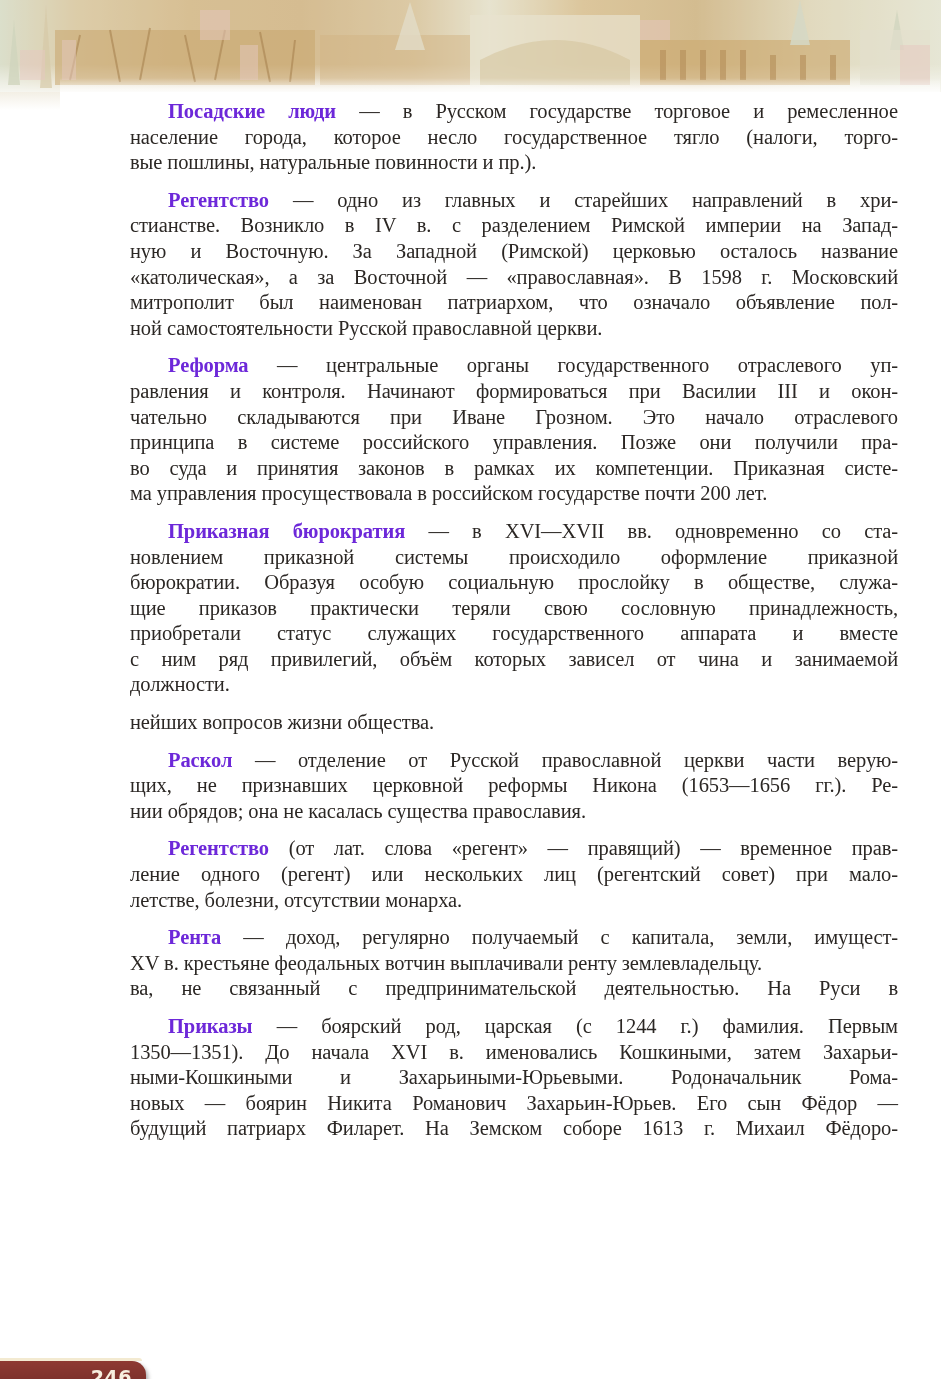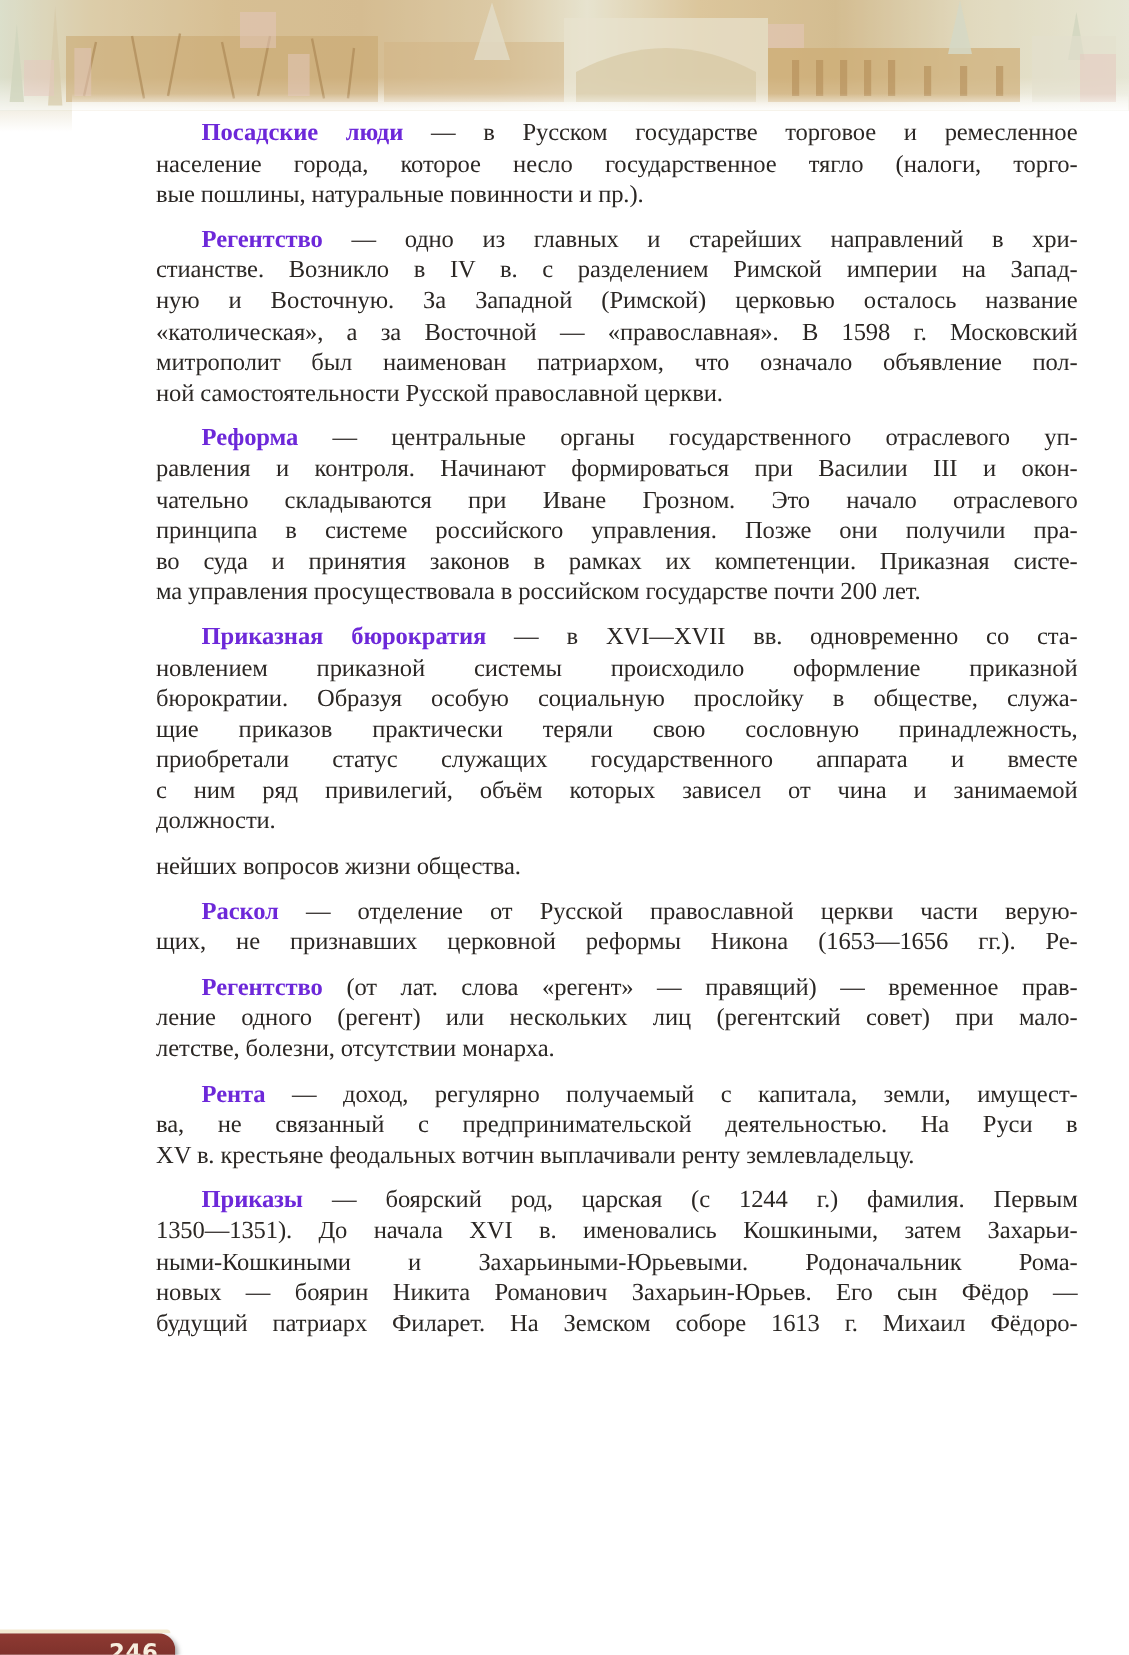--- a/index.html
+++ b/index.html
@@ -203,32 +203,33 @@
     <span class="line last">должности.</span>
   </div>
 
   <div class="entry">
     <span class="line last">нейших вопросов жизни общества.</span>
   </div>
 
   <div class="entry">
     <span class="line first"><span class="term">Раскол</span><span> — отделение от Русской православной церкви части верую-</span></span>
     <span class="line">щих, не признавших церковной реформы Никона (1653—1656 гг.). Ре-</span>
+    <span class="line last">нии обрядов; она не касалась существа православия.</span>
   </div>
 
   <div class="entry">
     <span class="line first"><span class="term">Регентство</span><span> (от лат. слова «регент» — правящий) — временное прав-</span></span>
     <span class="line">ление одного (регент) или нескольких лиц (регентский совет) при мало-</span>
     <span class="line last">летстве, болезни, отсутствии монарха.</span>
   </div>
 
   <div class="entry">
     <span class="line first"><span class="term">Рента</span><span> — доход, регулярно получаемый с капитала, земли, имущест-</span></span>
+    <span class="line last">XV в. крестьяне феодальных вотчин выплачивали ренту землевладельцу.</span>
     <span class="line">ва, не связанный с предпринимательской деятельностью. На Руси в</span>
-    <span class="line last">XV в. крестьяне феодальных вотчин выплачивали ренту землевладельцу.</span>
   </div>
 
 
   <div class="entry">
     <span class="line first"><span class="term">Приказы</span><span> — боярский род, царская (с 1244 г.) фамилия. Первым</span></span>
     <span class="line">1350—1351). До начала XVI в. именовались Кошкиными, затем Захарьи-</span>
     <span class="line">ными-Кошкиными и Захарьиными-Юрьевыми. Родоначальник Рома-</span>
     <span class="line">новых — боярин Никита Романович Захарьин-Юрьев. Его сын Фёдор —</span>
     <span class="line">будущий патриарх Филарет. На Земском соборе 1613 г. Михаил Фёдоро-</span>
   </div>

